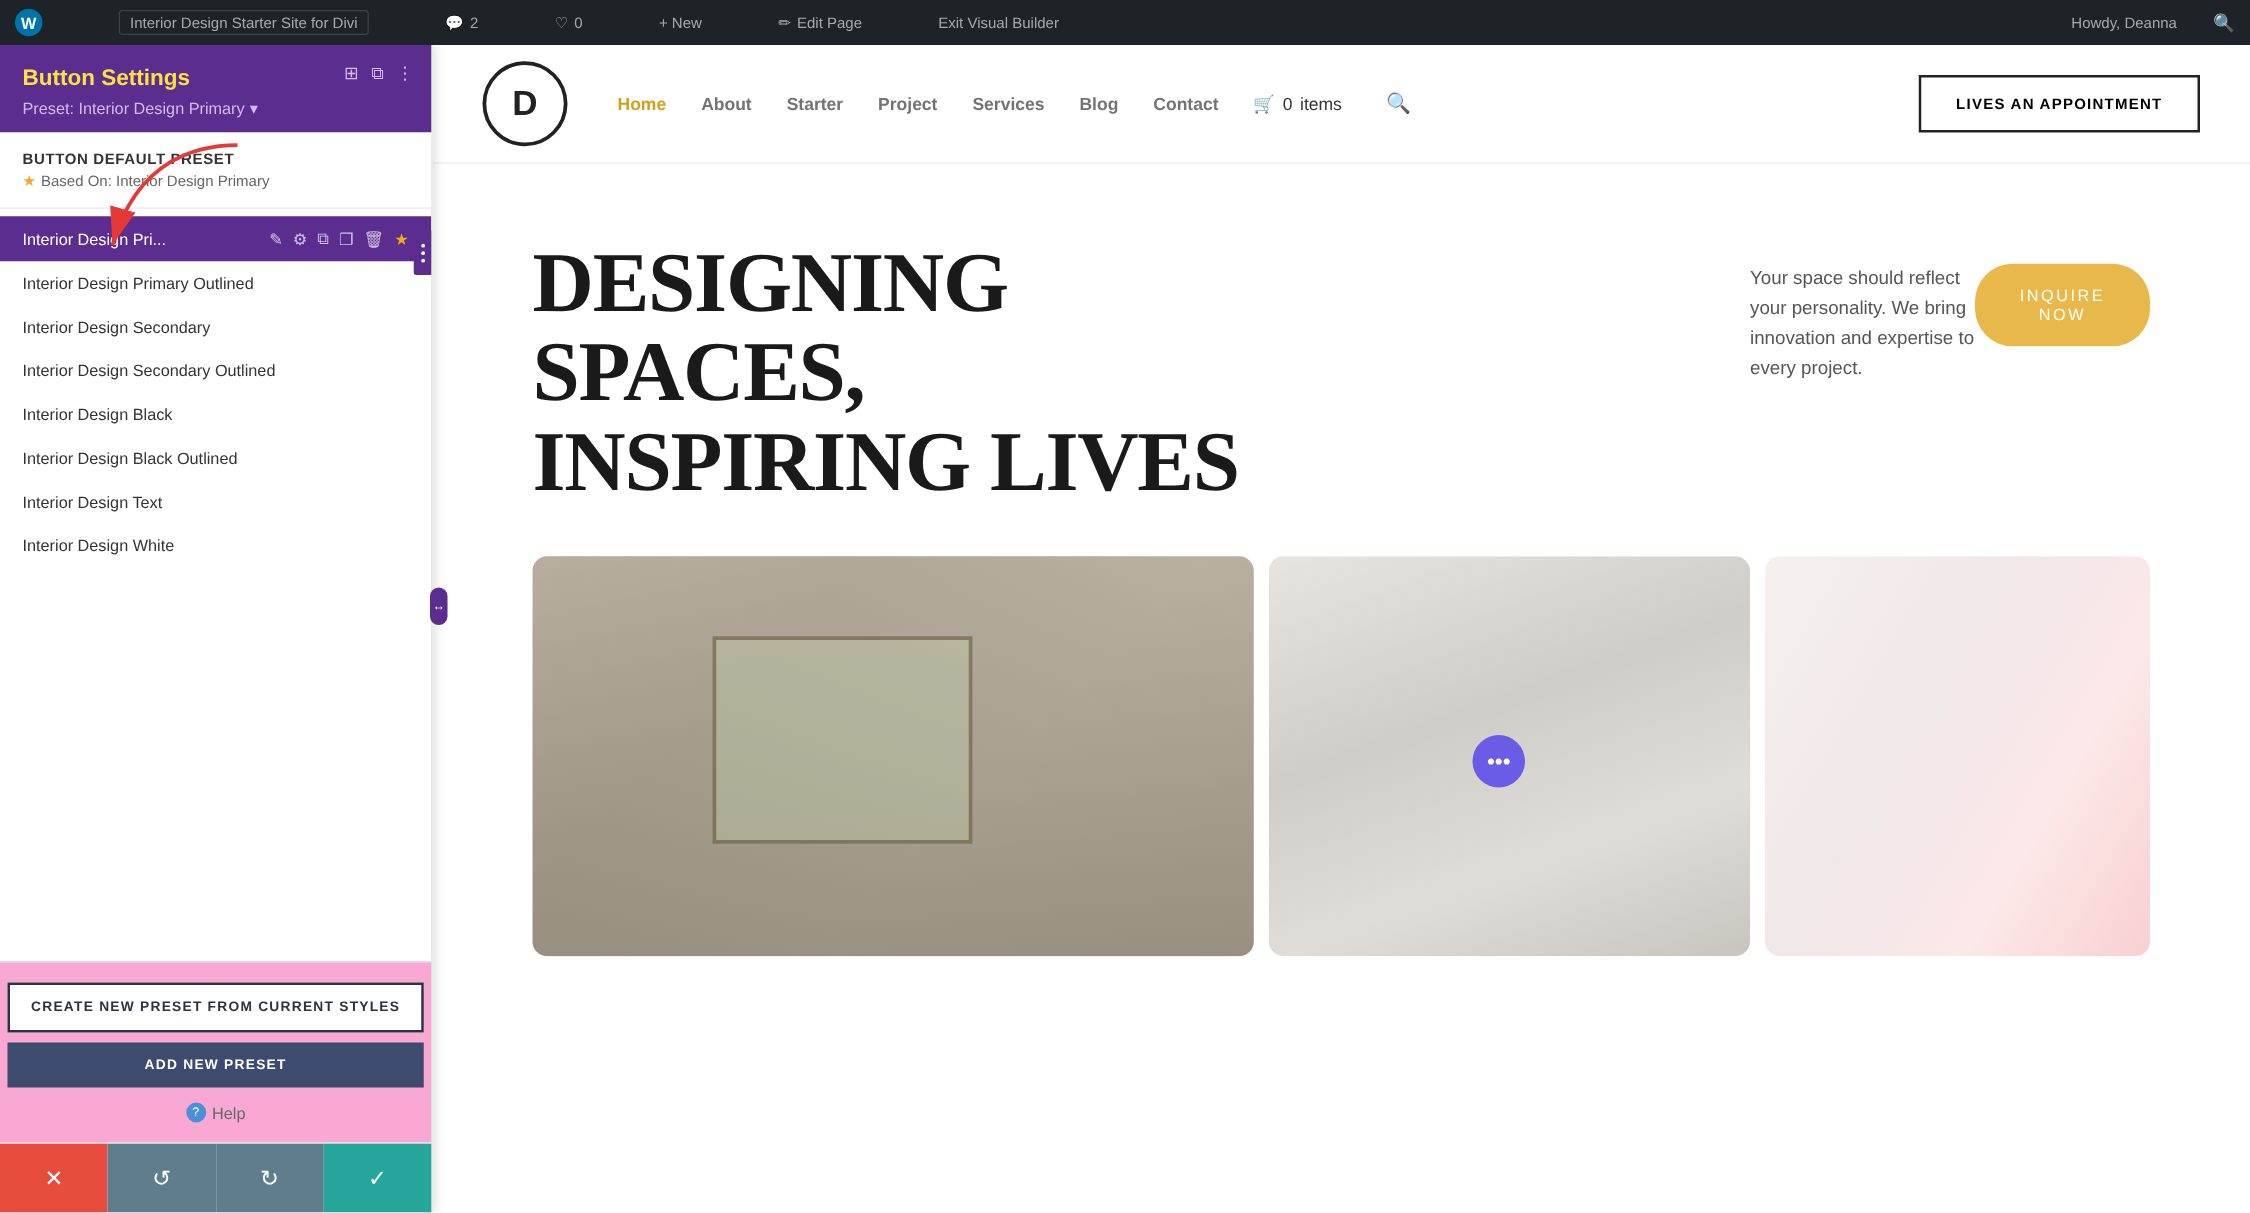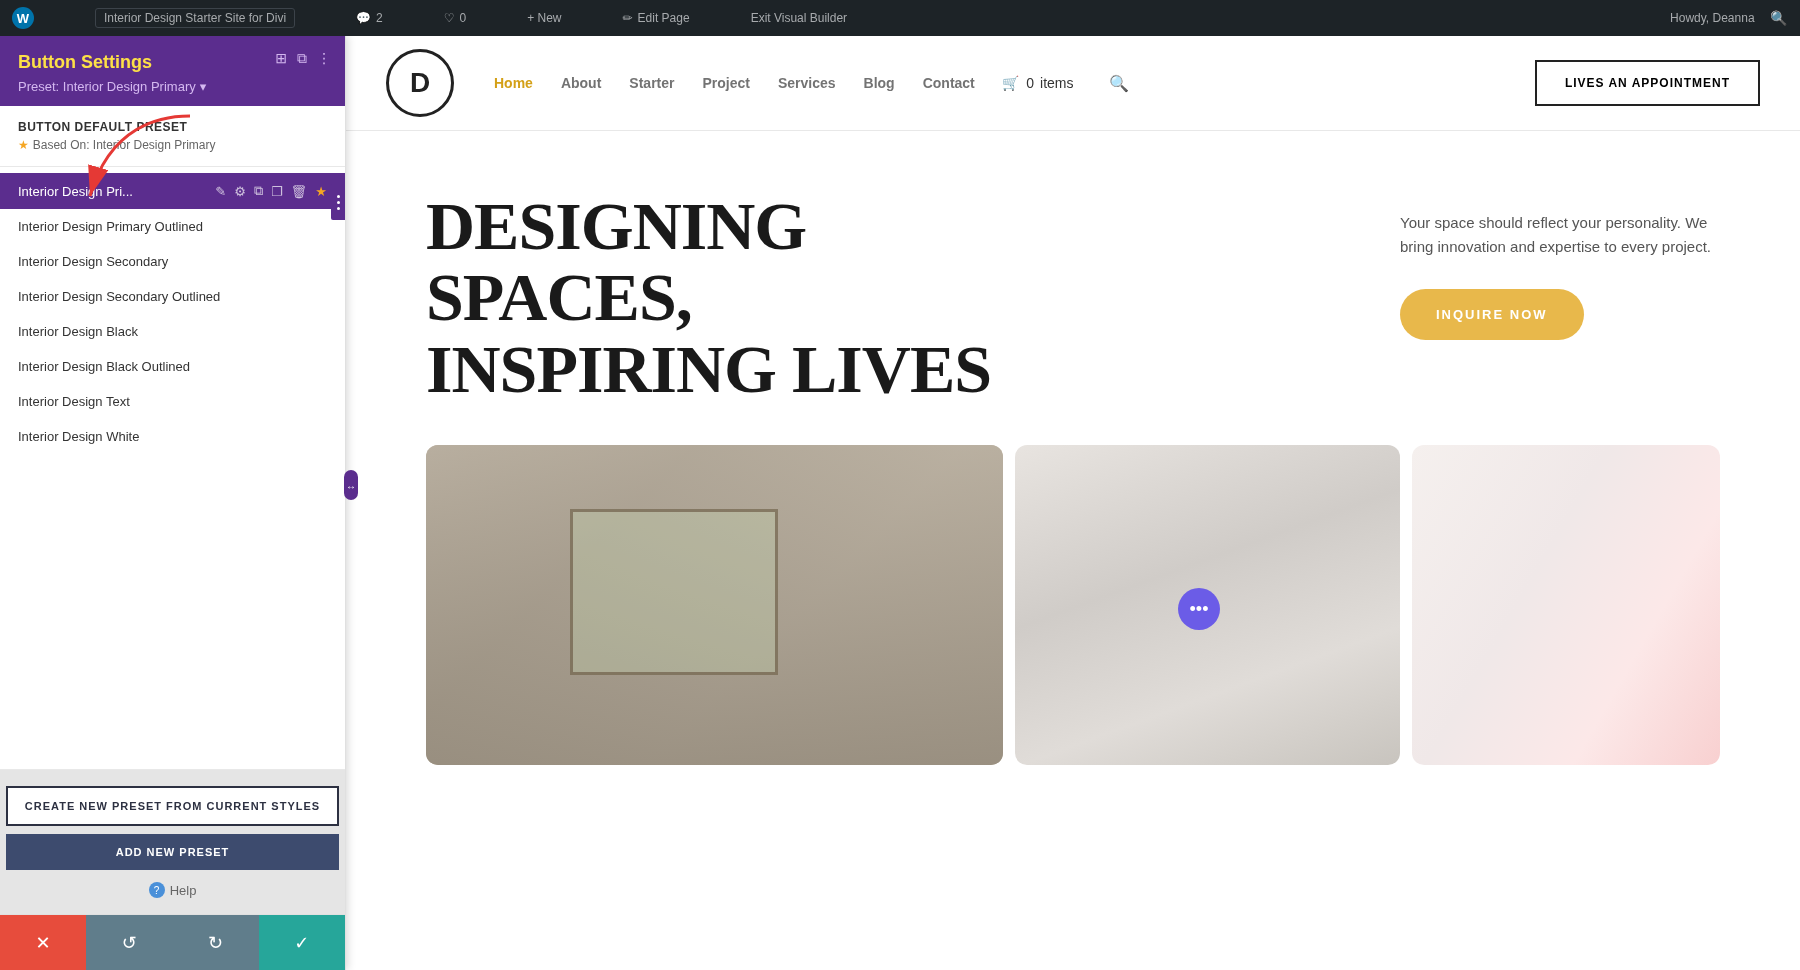--- a/index.html
+++ b/index.html
@@ -6,21 +6,21 @@
     body { font-family: -apple-system, BlinkMacSystemFont, 'Segoe UI', sans-serif; overflow: hidden; width: 1800px; height: 970px; background: #fff; }
 
     
     .admin-bar {
       display: flex; align-items: center; background: #1d2327; height: 36px;
       padding: 0 12px; gap: 16px; position: relative; z-index: 100;
     }
     .admin-bar-item { color: #a7aaad; font-size: 12px; display: flex; align-items: center; gap: 5px; cursor: pointer; padding-left: 45px; }
     .admin-bar-wp-logo { width: 22px; height: 22px; background: #0073aa; border-radius: 50%; display: flex; align-items: center; justify-content: center; color: #fff; font-size: 13px; font-weight: bold; flex-shrink: 0; }
     .admin-bar-site-name { color: #a7aaad; font-size: 12px; border: 1px solid #3c434a; border-radius: 3px; padding: 2px 8px; }
-    .admin-bar-right { margin-left: auto; display: flex; align-items: center; gap: 16px; }
+    .admin-bar-right { margin-left: auto; display: flex; align-items: center; gap: 29px; }
     .admin-bar-howdy { color: #a7aaad; font-size: 12px; }
     .admin-bar-search { color: #a7aaad; cursor: pointer; font-size: 14px; }
 
     
     .main-layout { display: flex; height: calc(970px - 36px); }
 
     
     .sidebar { width: 346px; background: #fff; flex-shrink: 0; display: flex; flex-direction: column; border-right: 1px solid #e0e0e0; position: relative; z-index: 10; box-shadow: 2px 0 8px rgba(0,0,0,0.15); }
 
     
@@ -40,21 +40,21 @@
     .preset-list { flex: 1; overflow-y: auto; padding: 6px 0; }
     .preset-item { padding: 10px 18px; font-size: 13px; color: #333; cursor: pointer; display: flex; align-items: center; justify-content: space-between; }
     .preset-item.active { background: #5b2d8e; color: #fff; }
     .preset-item-label { flex: 1; }
     .preset-item-actions { display: flex; gap: 8px; align-items: center; }
     .preset-action-icon { color: #ccc; font-size: 13px; cursor: pointer; }
     .preset-item.active .preset-action-icon { color: rgba(255,255,255,0.7); }
     .preset-action-star { color: #f5a623; font-size: 13px; }
 
     
-    .sidebar-footer { padding: 16px 6px; background: #e5e5e5; border-top: 1px solid #e8e8e8; }
+    .sidebar-footer { padding: 16px 6px; background: #f9a8d4; border-top: 1px solid #e8e8e8; }
     .btn-create-preset {
       width: 100%; padding: 12px; background: #fff; border: 2px solid #2d3142;
       color: #2d3142; font-size: 11px; font-weight: 700; text-transform: uppercase;
       letter-spacing: 1px; cursor: pointer; margin-bottom: 8px;
     }
     .btn-add-preset {
       width: 100%; padding: 12px; background: #3d4b6e; border: none;
       color: #fff; font-size: 11px; font-weight: 700; text-transform: uppercase;
       letter-spacing: 1px; cursor: pointer; margin-bottom: 12px;
     }
@@ -81,25 +81,25 @@
     .nav-cart { display: flex; align-items: center; gap: 6px; font-size: 14px; color: #333; }
     .nav-search { font-size: 16px; color: #333; margin-left: 8px; cursor: pointer; }
     .nav-cta { margin-left: 30px; padding: 14px 28px; border: 2px solid #222; background: #fff; font-size: 12px; font-weight: 700; letter-spacing: 1px; cursor: pointer; white-space: nowrap; }
 
     
     .site-content { flex: 1; overflow: hidden; background: #fff; position: relative; }
 
     .hero-section { display: flex; padding: 60px 80px 40px; position: relative; }
     .hero-left { flex: 1; }
     .hero-title { font-size: 68px; font-weight: 700; line-height: 1.05; color: #1a1a1a; font-family: Georgia, serif; letter-spacing: -1px; }
-    .hero-right { width: 320px; padding-top: 20px; display: flex; flex-direction: column; align-items: flex-start; }
+    .hero-right { width: 320px; padding-top: 20px; display: flex; flex-direction: row; align-items: flex-start; }
     .hero-desc { font-size: 15px; color: #555; line-height: 1.6; margin-bottom: 30px; }
     .inquire-btn {
       padding: 18px 36px; background: #e8b84b; border: none; border-radius: 30px;
-      font-size: 13px; font-weight: 700; letter-spacing: 2px; color: #fff; cursor: pointer;
+      font-size: 13px; font-weight: 400; letter-spacing: 2px; color: #fff; cursor: pointer;
       text-transform: uppercase;
     }
 
     
     .image-grid { display: flex; gap: 12px; padding: 0 80px; height: 320px; }
     .image-card { border-radius: 12px; overflow: hidden; flex: 1; position: relative; background: #e8e0d5; }
     .image-card-1 { flex: 1.5; }
     .image-card-2 { flex: 1; }
     .image-card-3 { flex: 0.8; }
 

